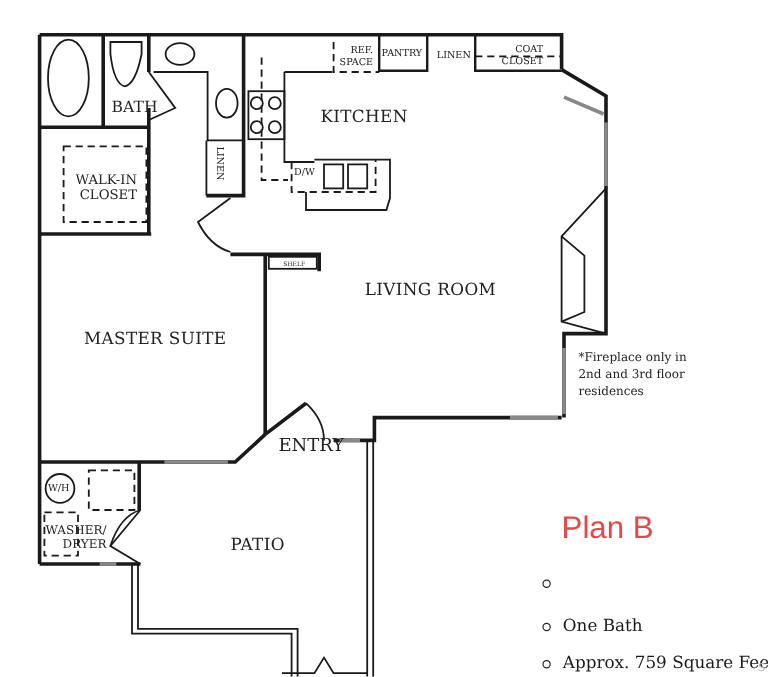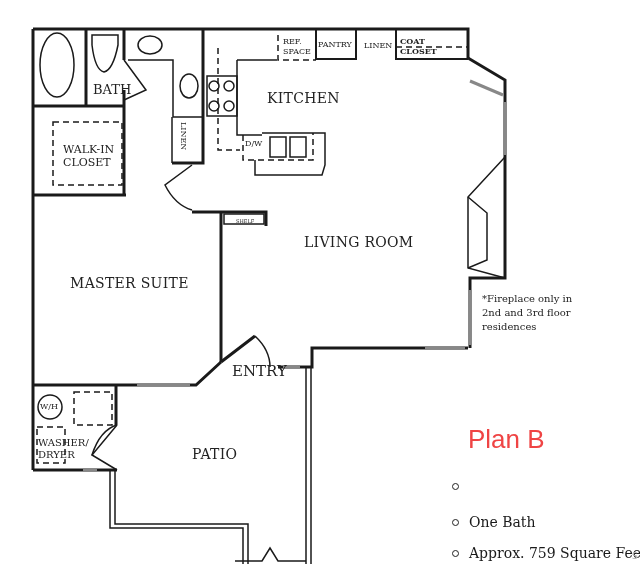--- a/index.html
+++ b/index.html
@@ -1,21 +1,21 @@
 <!DOCTYPE html>
 <html><head>
   <meta charset="utf-8">
   <style>
     html, body { margin: 0; padding: 0; background: #ffffff; }
     body { width: 640px; height: 564px; position: relative; overflow: hidden; }
     #plan { position: absolute; left: 0; top: 0; width: 640px; height: 564px; }
     .lbl { position: absolute; font-family: "DejaVu Serif", serif; color: #222; white-space: nowrap; }
     .room-lg { font-size: 14px; letter-spacing: 0.3px; }
-    .room-sm { font-size: 11px; text-align: left; line-height: 13px; }
-    .room-xs { font-size: 8px; text-align: left; line-height: 10px; }
+    .room-sm { font-size: 11px; text-align: right; line-height: 13px; }
+    .room-xs { font-size: 8px; text-align: right; line-height: 10px; }
     .room-xxs { font-size: 5px; }
     .note { font-size: 10px; line-height: 14px; }
     .title { font-size: 26px; font-family: Liberation Sans, sans-serif; color: #ef4444; }
     .feat { font-size: 14px; font-family: "DejaVu Serif", serif; color: #1a1a1a; display: flex; align-items: center; }
     .bullet { display: inline-block; width: 5px; height: 5px; border: 1.5px solid #222; border-radius: 50%; margin-right: 10px; }
     .watermark { position: absolute; right: 2px; bottom: 2px; font-size: 12px; font-family: "DejaVu Sans", sans-serif; color: #bbb; }
   </style>
 </head>
 <body>
 
@@ -113,21 +113,21 @@
   <div>CLOSET</div>
 </div>
 <div class="lbl room-xs" style="left:178px;top:122px;writing-mode:vertical-rl;">LINEN</div>
 <div class="lbl room-lg" style="left:267px;top:90px;">KITCHEN</div>
 <div class="lbl room-xs" style="left:283px;top:37px;">
   <div>REF.</div>
   <div>SPACE</div>
 </div>
 <div class="lbl room-xs" style="left:318px;top:40px;">PANTRY</div>
 <div class="lbl room-xs" style="left:364px;top:41px;">LINEN</div>
-<div class="lbl room-xs" style="left:400px;top:36px;font-weight:bold;">
+<div class="lbl room-xs" style="left:418px;top:36px;">
   <div>COAT</div>
   <div>CLOSET</div>
 </div>
 <div class="lbl room-xs" style="left:245px;top:139px;">D/W</div>
 <div class="lbl room-xxs" style="left:236px;top:218px;">SHELF</div>
 <div class="lbl room-lg" style="left:304px;top:234px;">LIVING ROOM</div>
 <div class="lbl room-lg" style="left:70px;top:275px;">MASTER SUITE</div>
 <div class="lbl room-xs" style="left:232px;top:366px;font-size:15px;">ENTRY</div>
 <div class="lbl room-xs" style="left:40px;top:402px;">W/H</div>
 <div class="lbl room-sm" style="left:38px;top:437px;font-size:10px;line-height:12px;">

